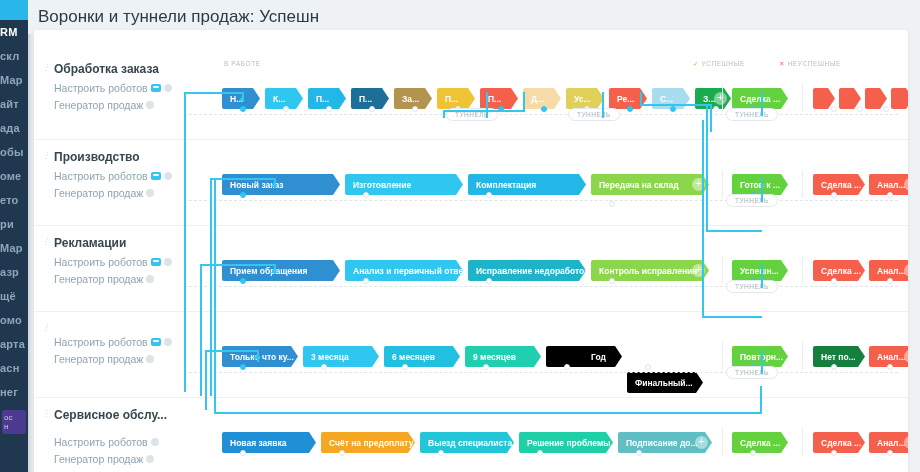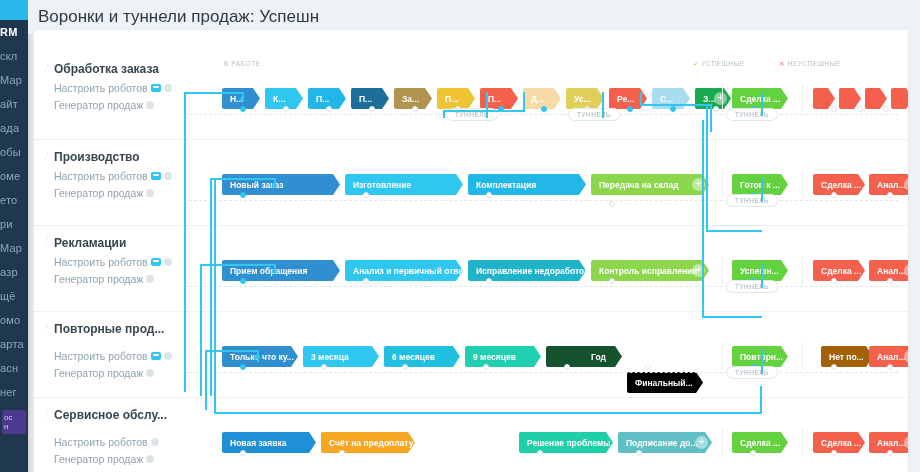--- a/index.html
+++ b/index.html
@@ -11,21 +11,21 @@
     color:#2b3a45;
   }
   
   #app { position:relative; width:920px; height:472px; }
   .left-rail { position:absolute; left:0; top:0; width:28px; height:472px;
      background:#20384f; overflow:hidden; }
   .rail-top { height:20px; background:#29b6e8; }
   .rail-item { height:24px; line-height:24px; font-size:11px;
      color:#8fa6bb; padding-left:0; white-space:nowrap; letter-spacing:.2px;}
   .rail-item.hl { color:#ffffff; font-weight:bold;}
-  .rail-item.dim { color:#5d7governed;}
+  .rail-item.dim { color:#5d7governed;font-weight:bold;}
   .rail-badge { margin:6px 2px; background:#4b3a8f; border-radius:3px;
      padding:3px 2px; font-size:8px; color:#cfc6ef; line-height:9px;}
   .rail-shadow { position:absolute; left:28px; top:0; width:6px; height:472px;
      background:linear-gradient(to right, rgba(0,0,0,.12), rgba(0,0,0,0)); }
 
   
   .topbar { position:absolute; left:28px; top:0; right:0; height:34px;
      background:#eef2f4; display:flex; align-items:center; padding:0 12px 0 10px; }
   .page-title { font-size:17px; color:#2b3a45; font-weight:normal; flex:1;
      white-space:nowrap; }
@@ -393,21 +393,20 @@
               <div class="chip-dot"></div>
               <div class="plus" style="right: 4px; top: 4px;">+</div>
             </div>
           </div>
         </div>
         <div class="funnel-row" style="position: absolute; left: 0px; right: 0px; top: 282px; height: 86px;">
           <div class="fn-left">
             <div class="grip">
               <i>⋮</i>
             </div>
-            <div class="fn-title">Повторные прод...</div>
             <div class="fn-link" style="margin-top:14px">
               <span>Настроить роботов</span>
               <span class="robot"></span>
               <span class="q"></span>
             </div>
             <div class="fn-link">
               <span>Генератор продаж</span>
               <span class="q"></span>
             </div>
           </div>
@@ -430,42 +429,42 @@
               </div>
               <div class="chip-dot"></div>
             </div>
             <div style="position: absolute; left: 431px; top: 34px; width: 76px; height: 21px;">
               <div class="chip" style="left: 0px; top: 0px; width: 76px; background: rgb(31, 207, 176); position: absolute; text-align: center;">
                 <span>9 месяцев</span>
               </div>
               <div class="chip-dot"></div>
             </div>
             <div style="position: absolute; left: 512px; top: 34px; width: 76px; height: 21px;">
-              <div class="chip" style="left: 0px; top: 0px; width: 76px; background: #14532d; position: absolute; padding-left: 45px;">
+              <div class="chip" style="left: 0px; top: 0px; width: 76px; background: #000000; position: absolute; padding-left: 45px;">
                 <span>Год</span>
               </div>
               <div class="chip-dot"></div>
             </div>
             <div style="position: absolute; left: 593px; top: 34px; width: 76px; height: 21px;">
               <div class="chip" style="left: 0px; top: 14px; width: 76px; background: #000000; position: absolute; margin-top: 12px;">
                 <span>Финальный...</span>
               </div>
               <div class="chip-dot"></div>
               <div class="plus" style="right: 4px; top: 4px;">+</div>
             </div>
             <div class="divider-v" style="left: 688px; top: 30px; height: 28px;"></div>
             <div style="position: absolute; left: 698px; top: 34px; width: 56px; height: 21px;">
               <div class="chip" style="left: 0px; top: 0px; width: 56px; background: rgb(99, 210, 62); position: absolute;">
                 <span>Повторн...</span>
               </div>
               <div class="chip-dot on"></div>
             </div>
             <div class="divider-v" style="left: 768px; top: 30px; height: 28px;"></div>
             <div style="position: absolute; left: 779px; top: 34px; width: 52px; height: 21px;">
-              <div class="chip" style="left: 8px; top: 0px; width: 52px; background: #a16207; position: absolute;">
+              <div class="chip" style="left: 0px; top: 0px; width: 52px; background: #15803d; position: absolute;">
                 <span>Нет по...</span>
               </div>
               <div class="chip-dot"></div>
             </div>
             <div style="position: absolute; left: 835px; top: 34px; width: 52px; height: 21px;">
               <div class="chip" style="left: 0px; top: 0px; width: 52px; background: rgb(244, 96, 75); position: absolute;">
                 <span>Анал...</span>
               </div>
               <div class="chip-dot"></div>
               <div class="plus" style="right: 4px; top: 4px;">+</div>
@@ -490,20 +489,26 @@
           <div style="position: absolute; left: 0px; top: 0px; right: 0px; height: 100%;">
             <div style="position: absolute; left: 188px; top: 34px; width: 94px; height: 21px;">
               <div class="chip" style="left: 0px; top: 0px; width: 94px; background: rgb(31, 143, 214); position: absolute;">
                 <span>Новая заявка</span>
               </div>
               <div class="chip-dot"></div>
             </div>
             <div style="position: absolute; left: 287px; top: 34px; width: 94px; height: 21px;">
               <div class="chip" style="left: 0px; top: 0px; width: 94px; background: rgb(245, 166, 35); position: absolute;">
                 <span>Счёт на предоплату</span>
+              </div>
+              <div class="chip-dot"></div>
+            </div>
+            <div style="position: absolute; left: 386px; top: 34px; width: 94px; height: 21px;">
+              <div class="chip" style="left: 0px; top: 0px; width: 94px; background: rgb(35, 198, 214); position: absolute;">
+                <span>Выезд специалиста</span>
               </div>
               <div class="chip-dot"></div>
             </div>
             <div style="position: absolute; left: 485px; top: 34px; width: 94px; height: 21px;">
               <div class="chip" style="left: 0px; top: 0px; width: 94px; background: rgb(31, 207, 168); position: absolute;">
                 <span>Решение проблемы</span>
               </div>
               <div class="chip-dot"></div>
             </div>
             <div style="position: absolute; left: 584px; top: 34px; width: 94px; height: 21px;">

